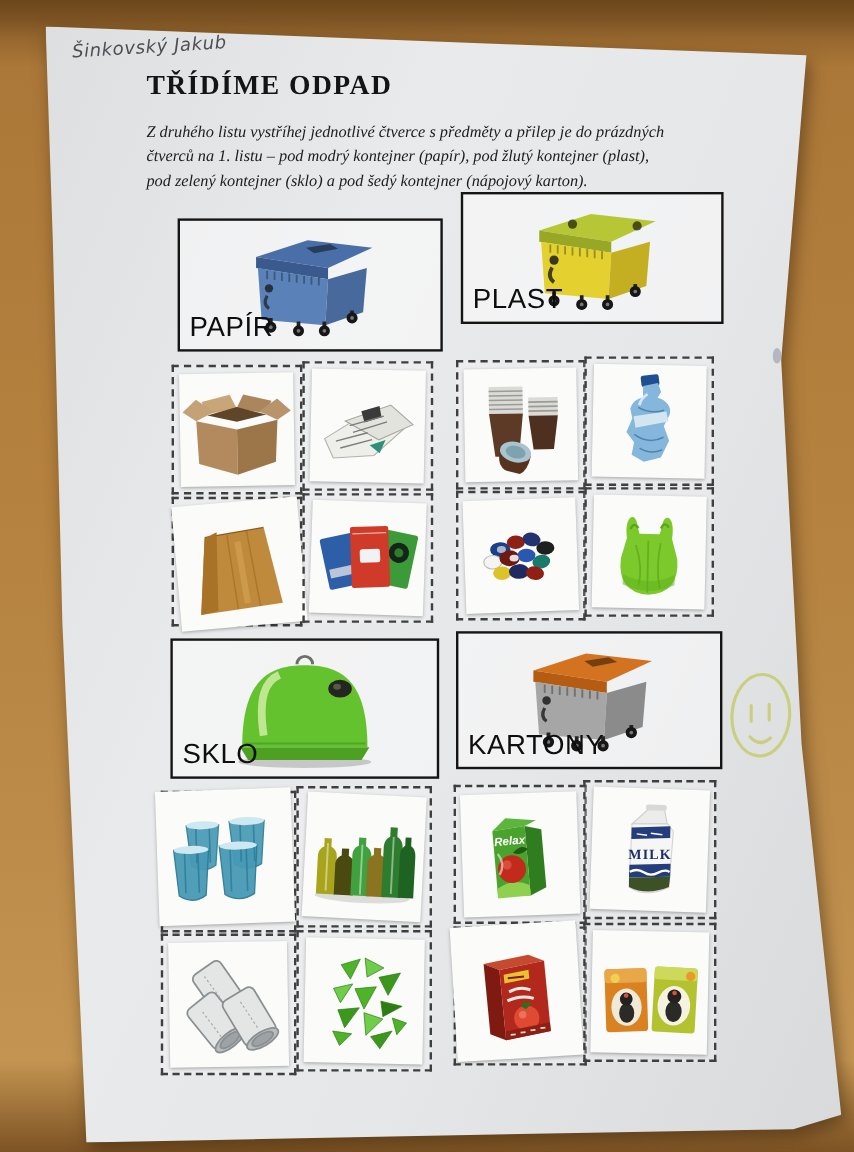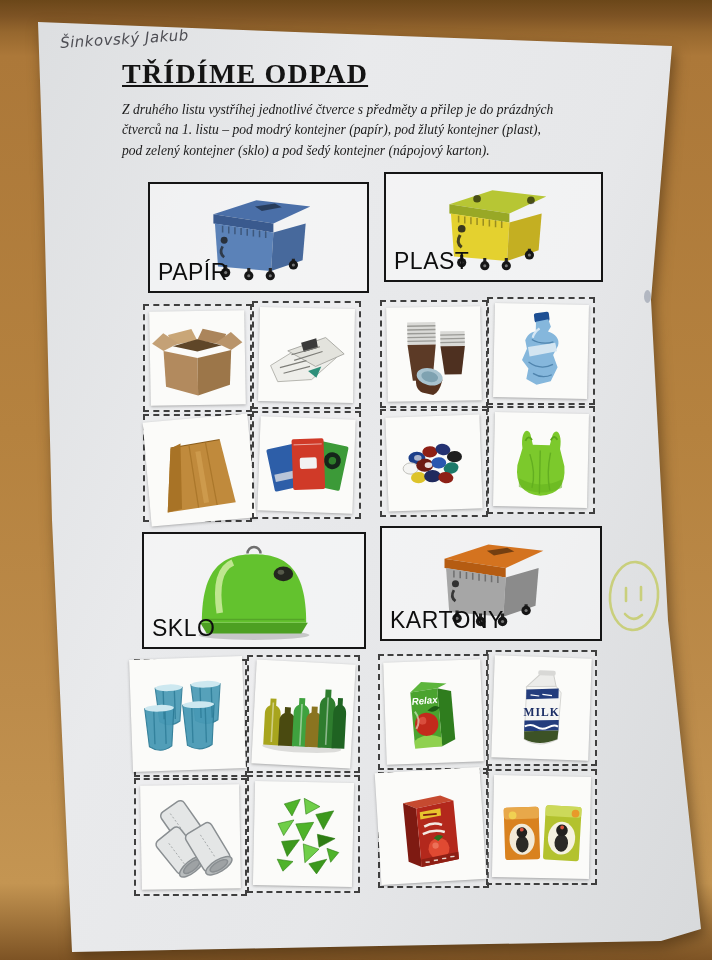--- a/index.html
+++ b/index.html
@@ -10,21 +10,21 @@
     background:
 teg repeating-linear-gradient(91deg, rgba(70,38,8,.06) 0 3px, rgba(255,228,178,.05) 3px 8px),
       repeating-linear-gradient(177deg, rgba(255,226,170,.06) 0 5px, rgba(90,50,12,.05) 5px 11px);}
   .paper-wrap{position:absolute;inset:0;filter:drop-shadow(3px 6px 7px rgba(48,27,6,.5));}
   .paper{position:absolute;inset:0;
     clip-path:polygon(38px 22px,400px 36px,672px 46px,651px 300px,668px 620px,701px 929px,661px 941px,380px 946px,72px 952px,52px 520px,44px 200px);
     background:linear-gradient(112deg,#dbdddf,#e9eaec 35%,#e6e7e9 62%,#d7d9db 100%);}
   .abs{position:absolute;}
   .hand-name{left:60px;top:30px;font-family:"DejaVu Sans",sans-serif;font-style:italic;
     font-size:15px;color:#4e4e54;transform:rotate(-3.5deg);letter-spacing:.5px;}
-  .title{left:122px;top:58px;font-size:28px;font-weight:bold;color:#141414;letter-spacing:1.2px;margin:0;text-decoration:underline;}
+  .title{left:122px;top:58px;font-size:23px;font-weight:bold;color:#141414;letter-spacing:1.2px;margin:0;}
   .instructions{left:122px;top:100px;width:512px;font-size:13.6px;line-height:1.5;color:#1c1c1c;
     white-space:pre-line;margin:0;font-style:italic;}
   .bin-box{border:2.5px solid #151515;background:rgba(252,252,252,.55);}
   .bin-label{position:absolute;left:8px;bottom:5px;font-family:"Liberation Sans",sans-serif;
     font-weight:normal;font-size:23px;color:#0e0e0e;letter-spacing:.5px;}
   .bin-svg{position:absolute;left:28px;top:4px;}
   .cell{border:2px dashed #3f3f3f;background:rgba(250,250,250,.25);}
   .photo{position:absolute;inset:5px;background:#fbfbf9;box-shadow:0 1px 3px rgba(0,0,0,.3);
     display:flex;align-items:center;justify-content:center;overflow:hidden;}
   .photo svg{width:100%;height:100%;}
@@ -72,21 +72,21 @@
         <g fill="#777">
               <circle cx="58" cy="110" r="2"></circle>
               <circle cx="88" cy="114" r="2"></circle>
               <circle cx="116" cy="114" r="2"></circle>
               <circle cx="146" cy="100" r="2"></circle>
             </g>
       </svg>
       <div class="bin-label">PAPÍR</div>
     </div>
 
-    <div class="abs bin-box" style="left:384px;top:172px;width:215px;height:106px">
+    <div class="abs bin-box" style="left:384px;top:160px;width:215px;height:106px">
       <svg class="bin-svg" width="160" height="100" viewBox="0 0 200 130">
         <polygon points="42,34 98,16 168,24 120,46" fill="#b7c634"></polygon>
         <polygon points="42,34 120,46 120,58 42,46" fill="#98a826"></polygon>
         <circle cx="78" cy="27" r="5" fill="rgba(0,0,0,.6)"></circle>
             <circle cx="148" cy="29" r="5" fill="rgba(0,0,0,.6)"></circle>
         <polygon points="44,46 120,58 117,108 48,102" fill="#e4d12f"></polygon>
         <polygon points="120,58 162,46 158,94 117,108" fill="#c4af22"></polygon>
         <path d="M54,49 v9 M62,50 v9 M70,51 v9 M78,52 v9 M86,53 v9 M94,54 v9 M102,55 v9 M110,56 v9" stroke="rgba(0,0,0,.32)" stroke-width="2" fill="none"></path>
         <circle cx="58" cy="66" r="5" fill="#1c1c1c" opacity=".85"></circle>
         <path d="M56,74 q-6,10 2,16" stroke="#1c1c1c" stroke-width="4" fill="none" opacity=".8"></path>

